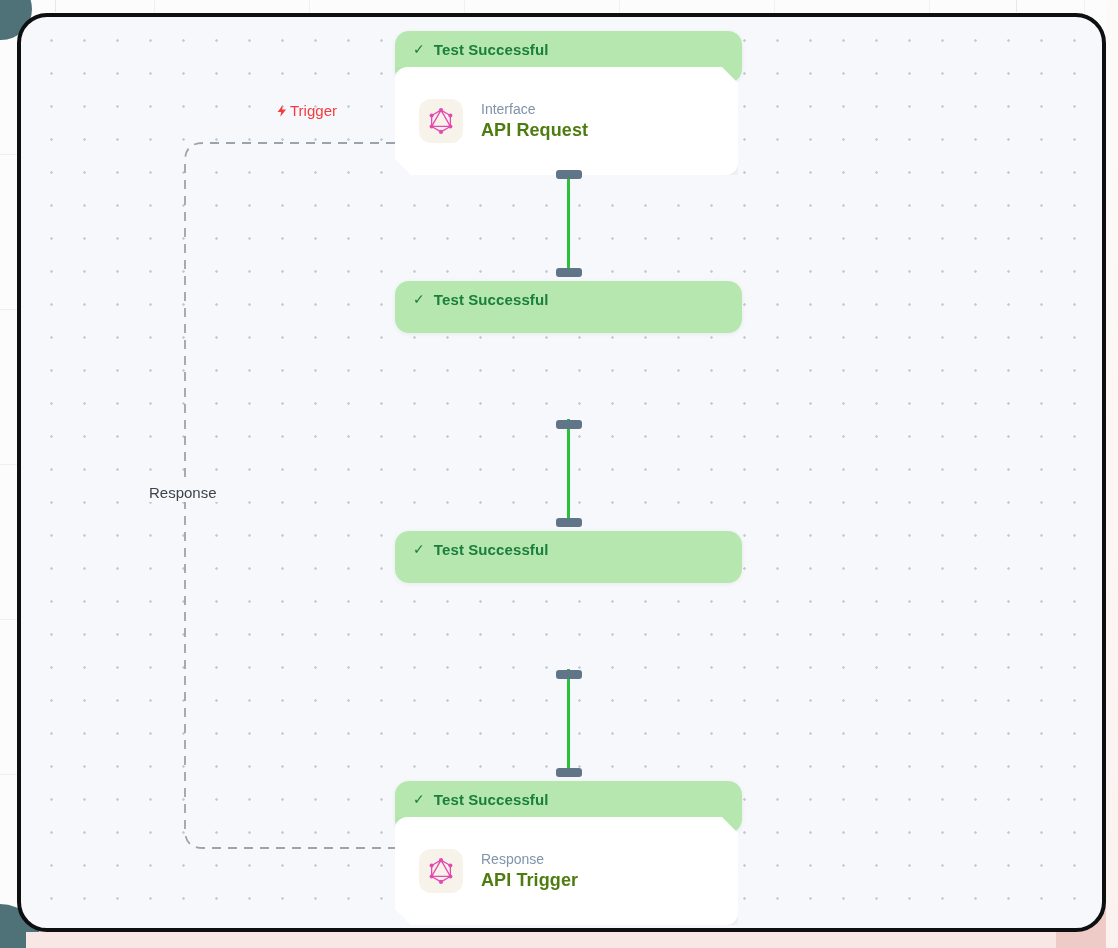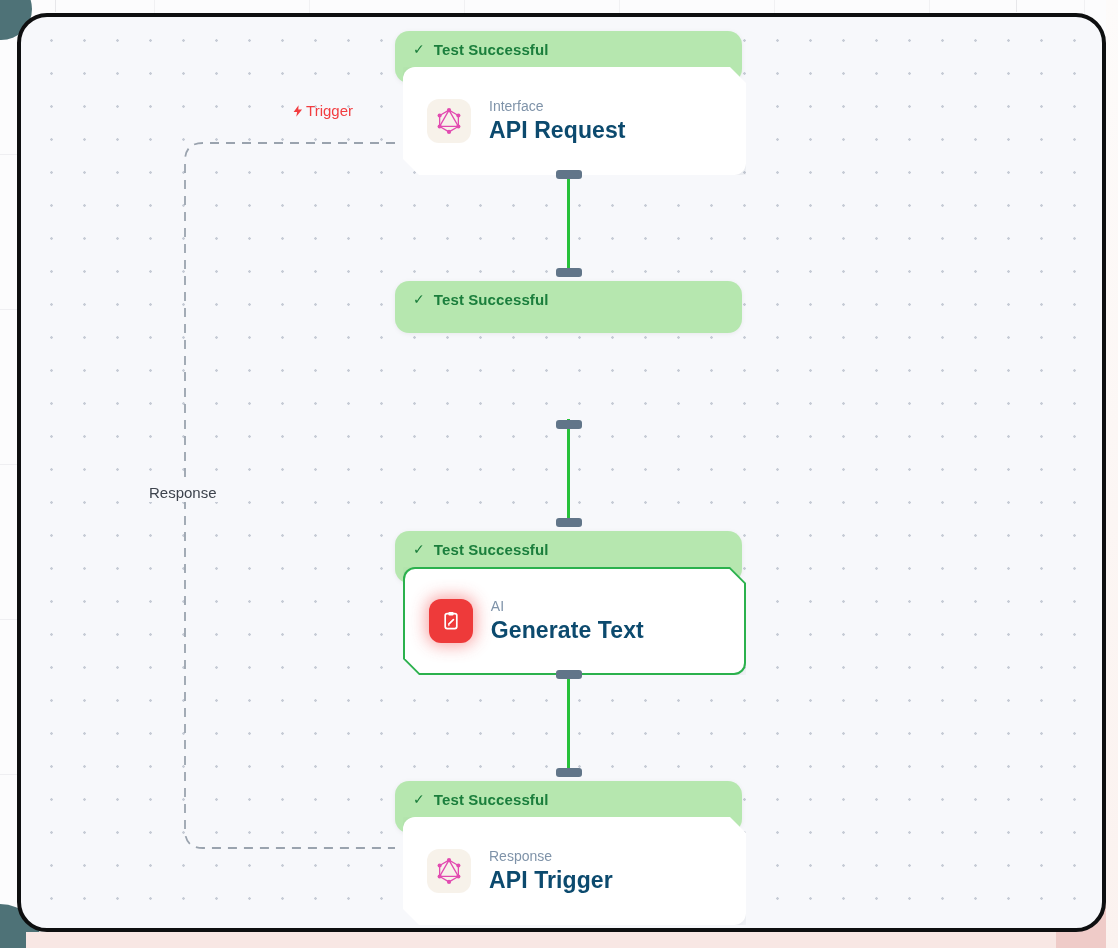--- a/index.html
+++ b/index.html
@@ -31,21 +31,21 @@
     border:4px solid #0e0f10;border-radius:30px;
     background:#f7f8fb;
     background-image:radial-gradient(#c7ccd6 1.3px, transparent 1.45px);
     background-size:33px 33px;background-position:14px 7px;
     overflow:hidden;
   }
   svg.edges{position:absolute;left:0;top:0;pointer-events:none;}
 
   .edge-label{position:absolute;font-size:15px;line-height:18px;}
   .trigger-label{
-    left:238px;top:85px;width:94px;display:flex;align-items:center;justify-content:flex-end;gap:1px;
+    left:238px;top:85px;width:94px;display:flex;align-items:center;justify-content:center;gap:1px;
     color:#f23d40;font-weight:500;
   }
   .trigger-label svg{display:block;}
   .response-label{
     left:124px;top:467px;padding:0 4px;background:#f7f8fb;color:#3d434d;
   }
 
   
   .connector{position:absolute;left:546px;width:3px;background:#27c13a;z-index:0;}
   .connector.c1{top:152px;height:108px;}
@@ -62,40 +62,40 @@
     display:flex;align-items:flex-start;
     filter:drop-shadow(0 1px 2px rgba(0,0,0,.06));
   }
   .banner-inner{
     height:36px;display:flex;align-items:center;gap:9px;padding-left:18px;
     color:#1a7e3c;font-size:15px;font-weight:600;letter-spacing:.1px;
   }
   .check{font-size:14px;font-weight:700;transform:translateY(-0.5px);}
 
   .card{
-    position:absolute;left:8px;top:36px;width:343px;height:108px;
+    position:absolute;left:0;top:36px;width:343px;height:108px;
     background:#ffffff;border-radius:12px;
     clip-path:polygon(0 0, calc(100% - 16px) 0, 100% 16px, 100% 100%, 16px 100%, 0 calc(100% - 16px));
     filter:drop-shadow(0 3px 6px rgba(30,40,60,.10));
   }
   .card.selected{background:#2bb14d;}
   .card-content{position:absolute;inset:0;display:flex;align-items:center;gap:18px;padding-left:24px;box-sizing:border-box;}
   .card.selected .card-content{
     inset:1.8px;background:#ffffff;border-radius:10px;
     clip-path:polygon(0 0, calc(100% - 15px) 0, 100% 15px, 100% 100%, 15px 100%, 0 calc(100% - 15px));
   }
 
   .icon-tile{
     width:44px;height:44px;border-radius:12px;background:#f7f2ea;
     display:flex;align-items:center;justify-content:center;flex:0 0 auto;
   }
   .icon-tile.red-tile{background:#ee3a3a;box-shadow:0 0 16px 3px rgba(240,60,60,.45);}
   .texts{display:flex;flex-direction:column;gap:3px;}
   .category{font-size:14px;color:#7f93a9;}
-  .title{font-size:23px;font-weight:600;color:#0c4a6e;letter-spacing:.1px;}
+  .title{font-size:18px;font-weight:600;color:#4d7c0f;letter-spacing:.1px;}
 
   .handle{
     position:absolute;left:50%;transform:translateX(-50%);
     width:26px;height:9px;border-radius:3px;background:#617589;z-index:2;
   }
   .handle-top{top:-13px;}
   .handle-bottom{bottom:-4px;}
 </style>
 </head>
 <body>
@@ -173,37 +173,20 @@
     <div class="handle handle-top"></div>
     <div class="handle handle-bottom"></div>
   </div>
       <div class="node n3">
     <div class="banner">
       <div class="banner-inner">
         <span class="check">✓</span>
         <span>Test Successful</span>
       </div>
     </div>
-    <div class="card selected">
-      <div class="card-content">
-        <div class="icon-tile red-tile">
-
-          <svg width="24" height="24" viewBox="0 0 24 24">
-            <rect x="6.2" y="4.6" width="11.6" height="15" rx="2" fill="none" stroke="#ffffff" stroke-width="1.7"></rect>
-            <rect x="9.4" y="3" width="5.2" height="3.4" rx="1" fill="#ffffff"></rect>
-            <path d="M9.8 15.2 L14.4 10.6" stroke="#ffffff" stroke-width="1.7" stroke-linecap="round"></path>
-            <path d="M9.6 15.6 l-.4 1.6 1.6-.4 z" fill="#ffffff"></path>
-          </svg>
-        </div>
-        <div class="texts">
-          <div class="category">AI</div>
-          <div class="title">Generate Text</div>
-        </div>
-      </div>
-    </div>
     <div class="handle handle-top"></div>
     <div class="handle handle-bottom"></div>
   </div>
       <div class="node n4">
     <div class="banner">
       <div class="banner-inner">
         <span class="check">✓</span>
         <span>Test Successful</span>
       </div>
     </div>

